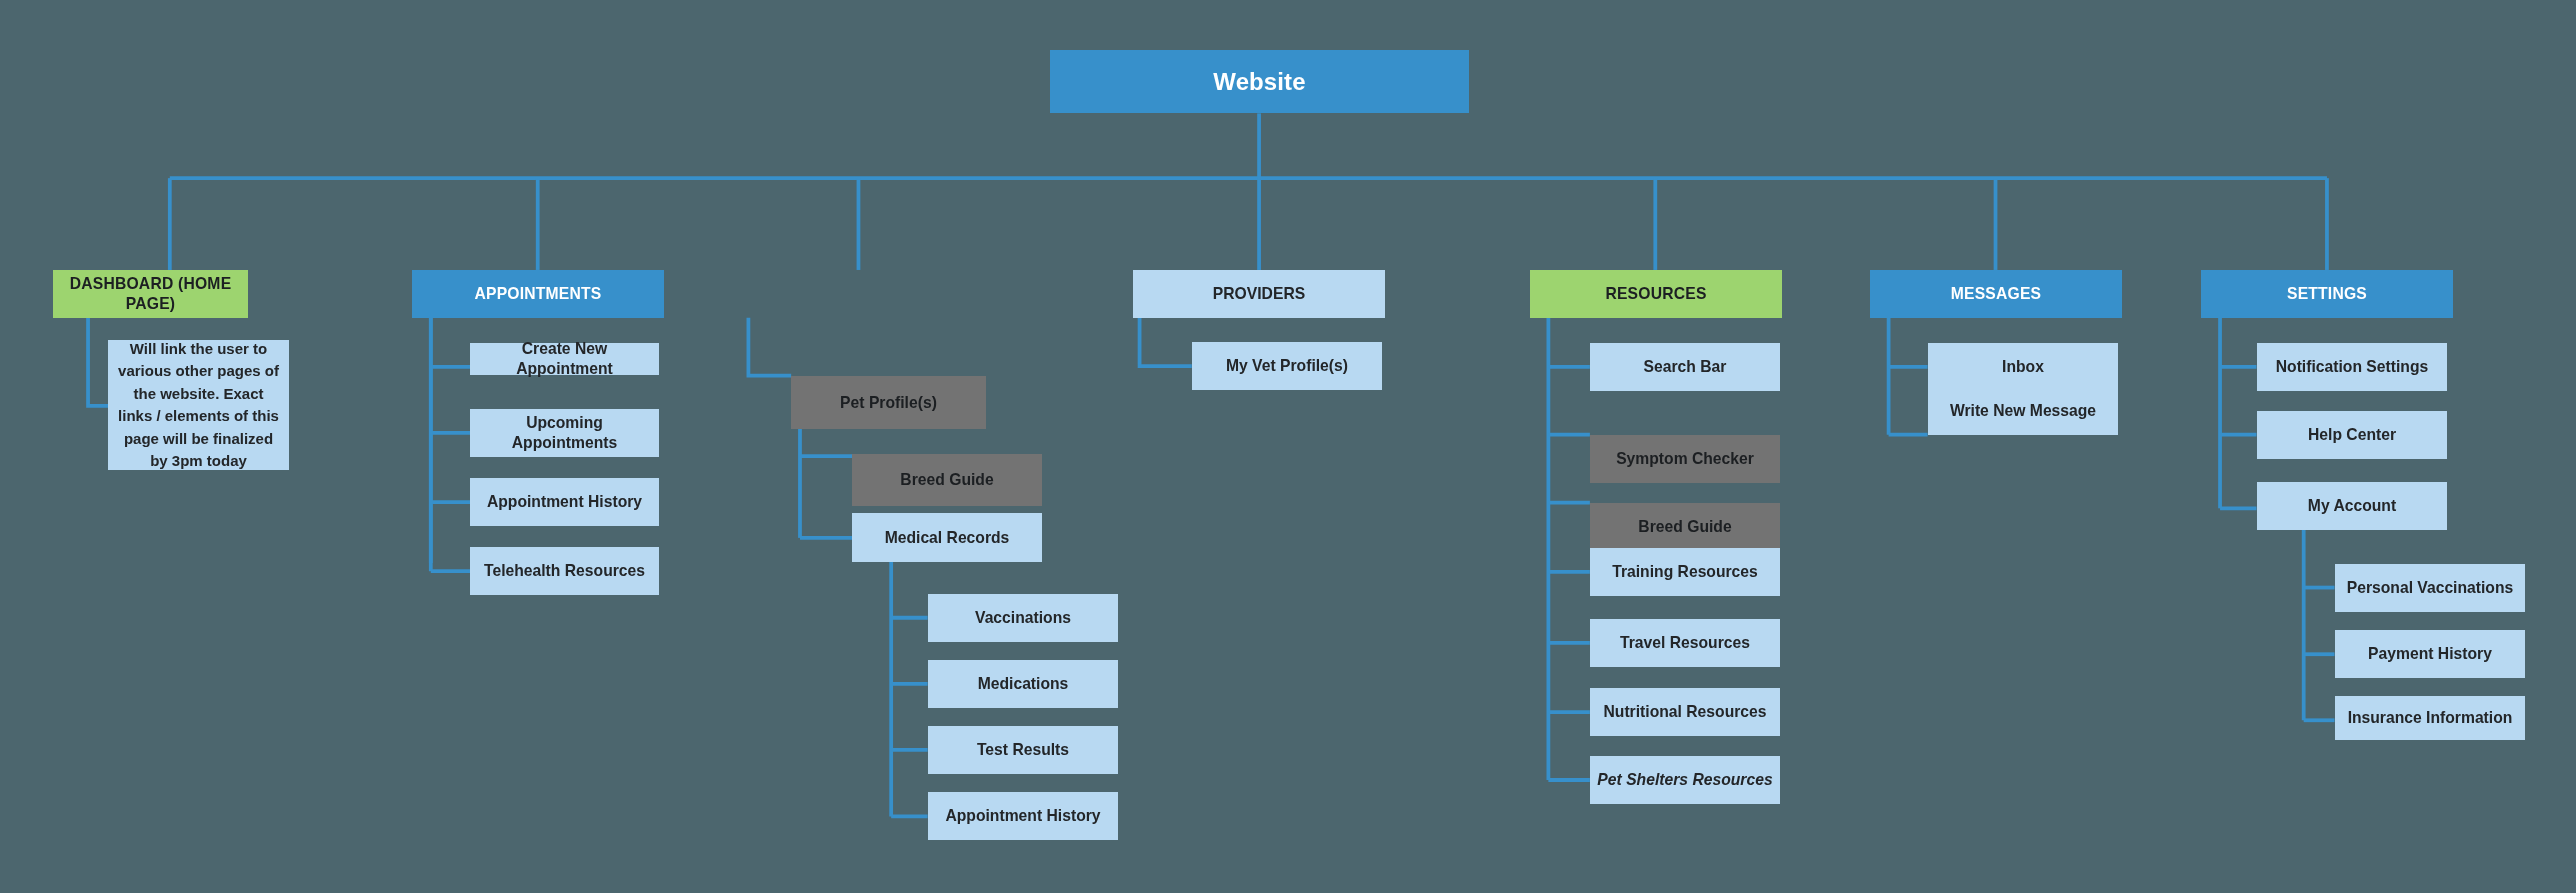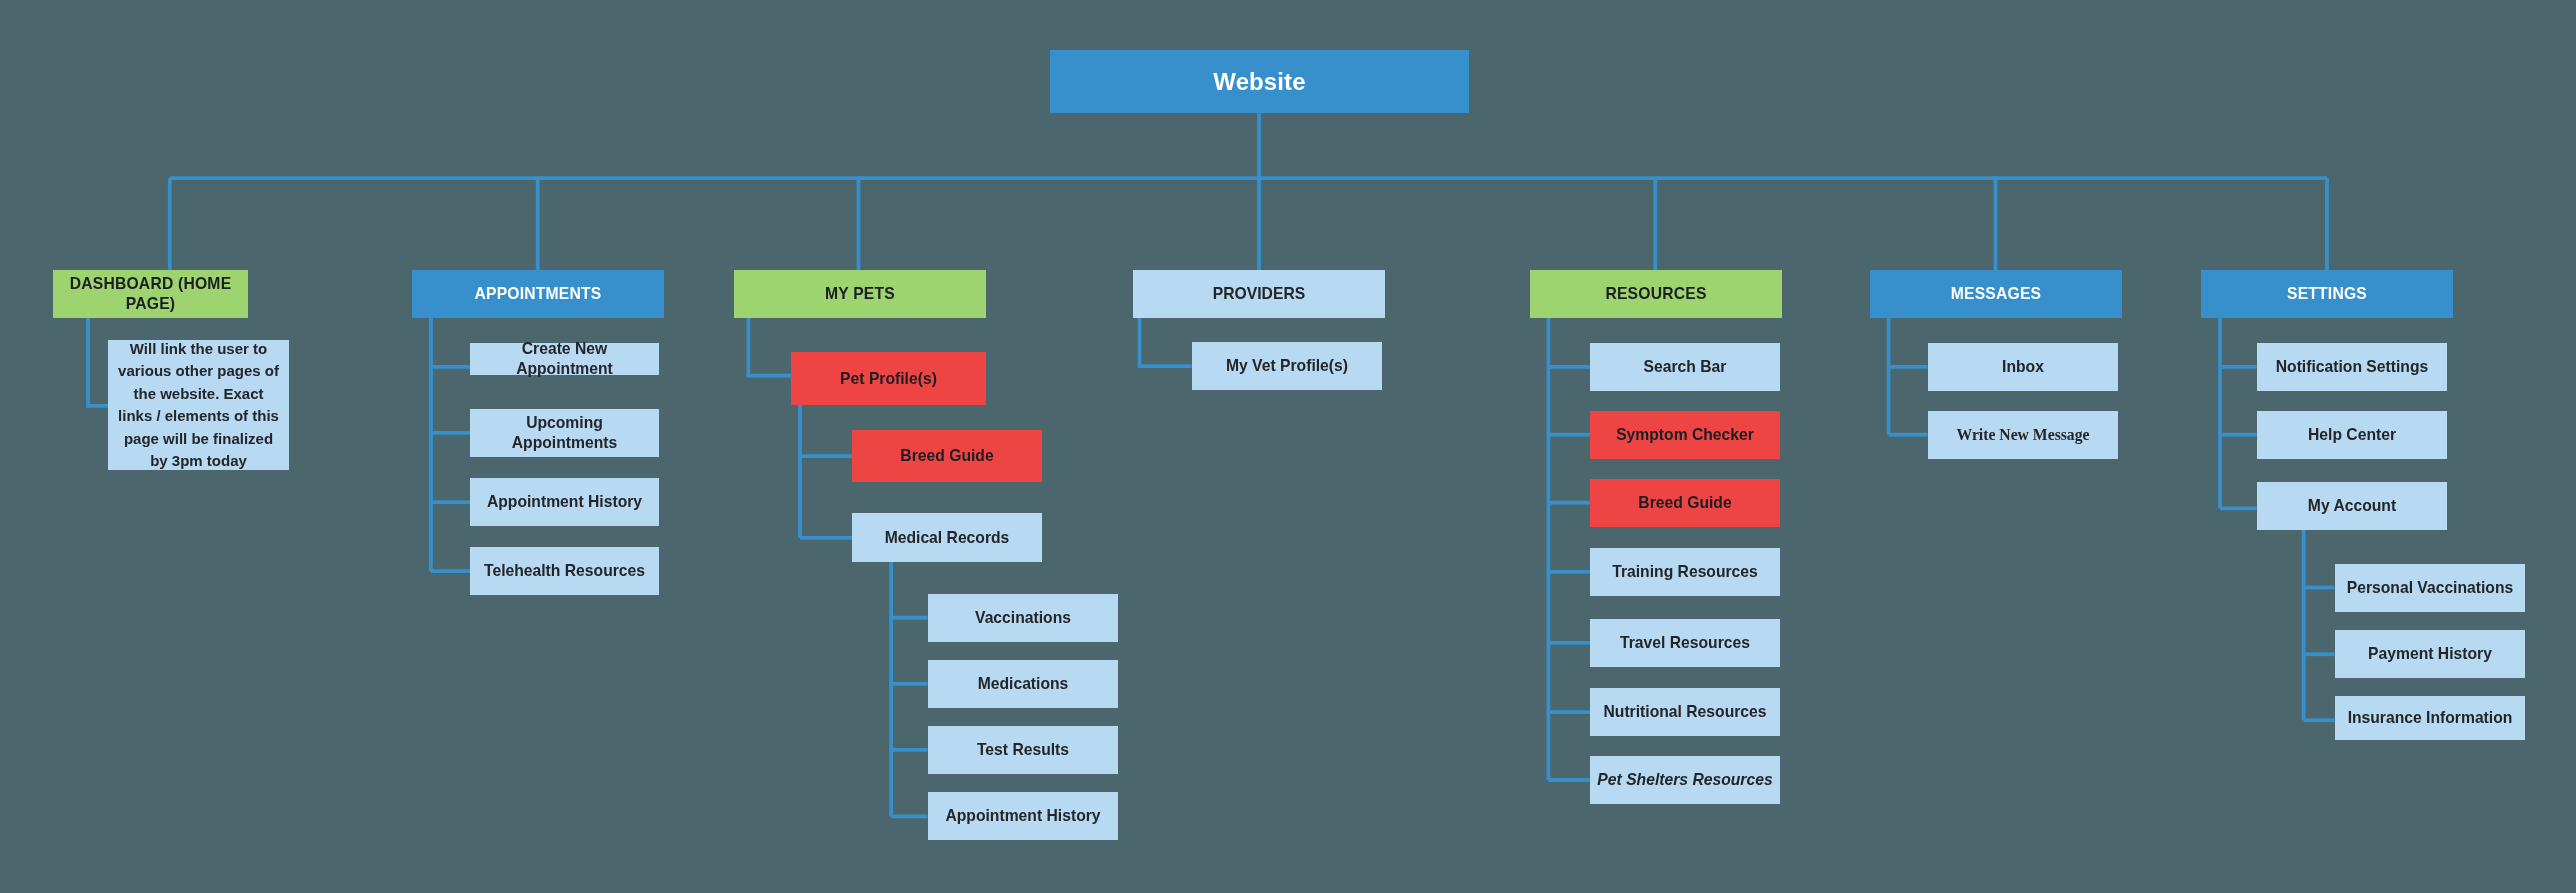--- a/index.html
+++ b/index.html
@@ -47,23 +47,24 @@
     font-size: 15.7px;
     letter-spacing: 0.2px;
   }
   .n-green {
     background: #9dd46f;
     color: #1c1f22;
     font-size: 15.7px;
     letter-spacing: 0.2px;
   }
   .n-green-sub {
-    background: #ef4444;
+    background: #737373;
     color: #1c1f22;
     font-size: 15.7px;
+    margin-top: 24px;
   }
   .n-light {
     background: #b8d9f2;
     color: #232629;
     font-size: 15.7px;
   }
   .n-note {
     background: #b8d9f2;
     color: #232629;
     font-size: 15px;
@@ -159,23 +160,20 @@
   <div class="node n-light" style="left:470px; top:409px; width:189px; height:48px;">
     <span>Upcoming Appointments</span>
   </div>
   <div class="node n-light" style="left:470px; top:478px; width:189px; height:48px;">
     <span>Appointment History</span>
   </div>
   <div class="node n-light" style="left:470px; top:547px; width:189px; height:48px;">
     <span>Telehealth Resources</span>
   </div>
 
-  <div class="node n-green" style="left:734px; top:270px; width:252px; height:48px;">
-    <span>MY PETS</span>
-  </div>
   <div class="node n-green-sub" style="left:791px; top:352px; width:195px; height:53px;">
     <span>Pet Profile(s)</span>
   </div>
   <div class="node n-green-sub" style="left:852px; top:430px; width:190px; height:52px;">
     <span>Breed Guide</span>
   </div>
   <div class="node n-light" style="left:852px; top:513px; width:190px; height:49px;">
     <span>Medical Records</span>
   </div>
   <div class="node n-light" style="left:928px; top:594px; width:190px; height:48px;">
@@ -222,21 +220,21 @@
   <div class="node n-light" style="left:1590px; top:756px; width:190px; height:48px;font-style:italic;">
     <span>Pet Shelters Resources</span>
   </div>
 
   <div class="node n-blue" style="left:1870px; top:270px; width:252px; height:48px;">
     <span>MESSAGES</span>
   </div>
   <div class="node n-light" style="left:1928px; top:343px; width:190px; height:48px;">
     <span>Inbox</span>
   </div>
-  <div class="node n-light" style="left:1928px; top:411px; width:190px; height:48px;font-family:Liberation Serif, serif;">
+  <div class="node n-light" style="left:1928px; top:387px; width:190px; height:48px;">
     <span>Write New Message</span>
   </div>
 
   <div class="node n-blue" style="left:2201px; top:270px; width:252px; height:48px;">
     <span>SETTINGS</span>
   </div>
   <div class="node n-light" style="left:2257px; top:343px; width:190px; height:48px;">
     <span>Notification Settings</span>
   </div>
   <div class="node n-light" style="left:2257px; top:411px; width:190px; height:48px;">

